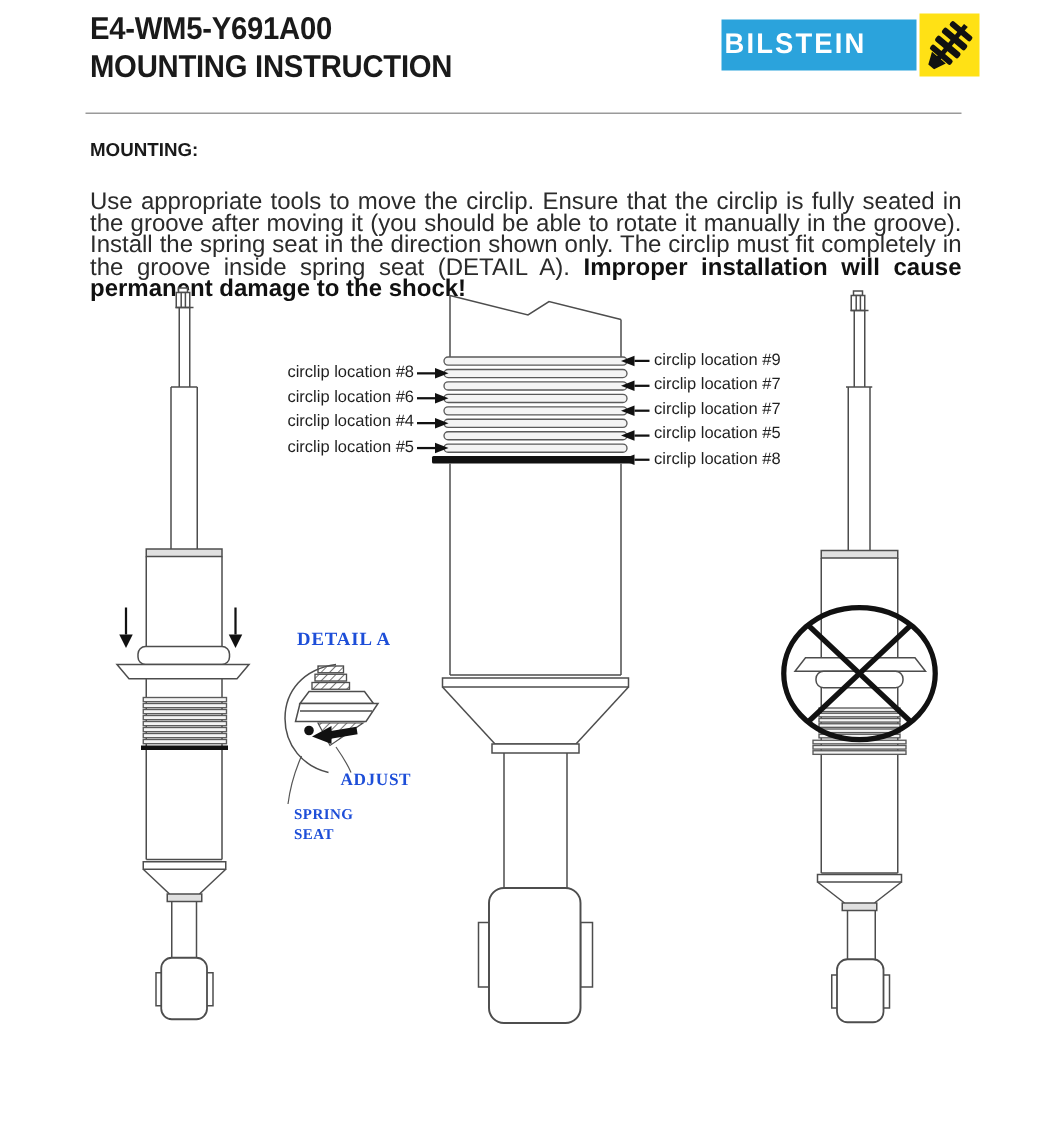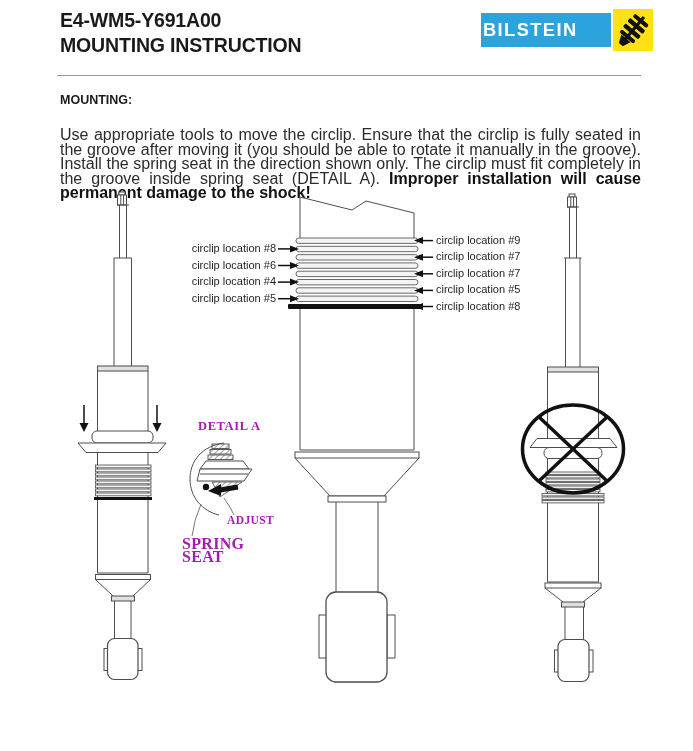--- a/index.html
+++ b/index.html
@@ -19,24 +19,24 @@
   .notice-label{left:60px;top:93px;font-size:12.5px;font-weight:bold;}
   .notice-headline{left:60px;top:107px;font-size:13.5px;font-weight:bold;white-space:nowrap;}
   .notice-body{left:60px;top:128px;width:581px;font-size:16px;line-height:14.6px;text-align:justify;color:#2b2b2b;}
   .notice-body b{color:#111;}
 
   
   .loc-label{font-size:11px;color:#1f1f1f;white-space:nowrap;}
   .loc-left{right:417px;text-align:left;}
   .loc-right{left:436px;text-align:right;}
 
-  .serif-label{font-family:"Liberation Serif",serif;font-weight:bold;color:#a21caf;}
+  .serif-label{font-family:"Liberation Serif",serif;font-weight:bold;color:#1d4ed8;}
   .detail-title{left:198px;top:419px;font-size:12.5px;letter-spacing:0.6px;}
   .circlip-label{left:227px;top:514px;font-size:11.5px;letter-spacing:0.4px;}
-  .springseat-label{left:182px;top:537px;font-size:16px;width:54px;line-height:13px;letter-spacing:0.3px;}
+  .springseat-label{left:196px;top:537px;font-size:10px;width:54px;line-height:13px;letter-spacing:0.3px;}
 
   svg{position:absolute;left:0;top:0;}
   .outline{stroke:#4d4d4d;stroke-width:1;fill:none;}
   .outlinef{stroke:#4d4d4d;stroke-width:1;fill:#ffffff;}
   .rib{stroke:#5a5a5a;stroke-width:0.9;fill:#f4f4f4;}
   .grayband{stroke:#4d4d4d;stroke-width:1;fill:#e0e0e0;}
   .blackfill{fill:#111;stroke:none;}
   .thick{stroke:#111;stroke-width:3.5;fill:none;}
 </style>
 </head>

